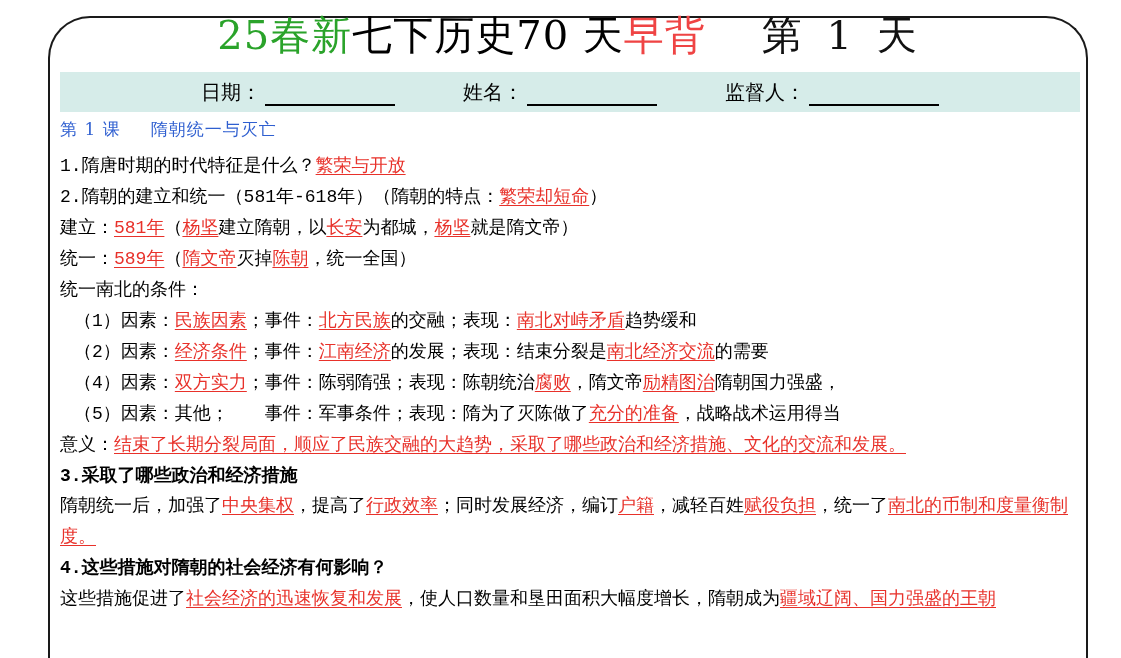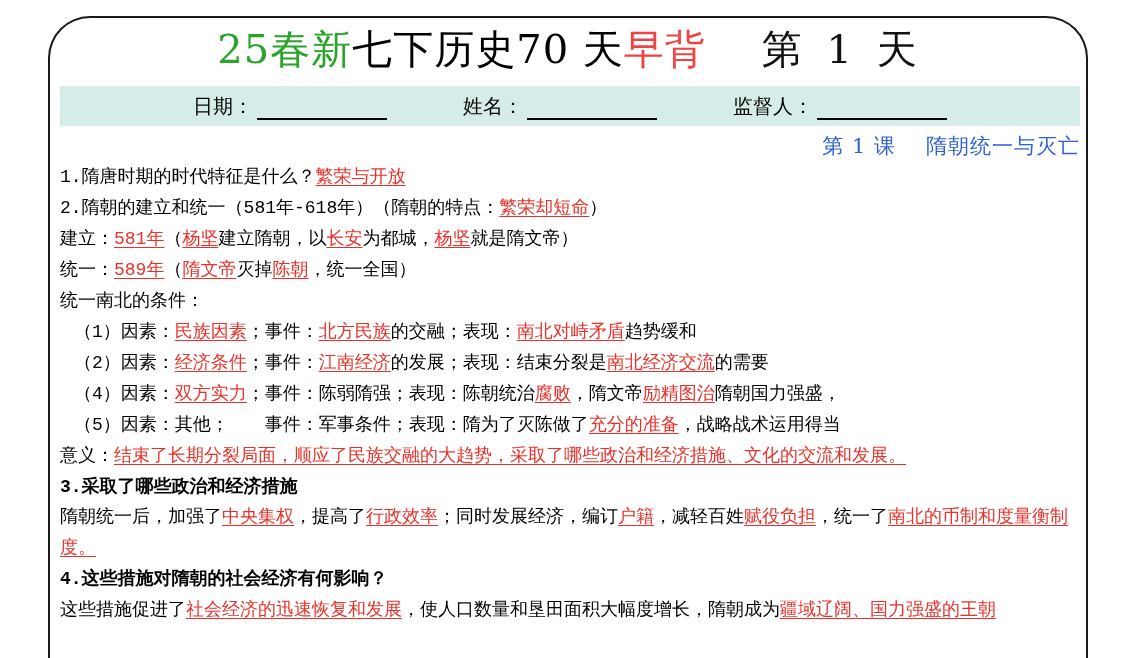--- a/index.html
+++ b/index.html
@@ -29,21 +29,21 @@
     height: 700px;
     border: 2px solid #1a1a1a;
     border-radius: 42px 42px 0 0;
     border-bottom: none;
     box-sizing: border-box;
     pointer-events: none;
   }
   .content {
     position: absolute;
     left: 60px;
-    top: 20px;
+    top: 6px;
     width: 1020px;
   }
   
   .title-row {
     display: flex;
     align-items: baseline;
     justify-content: center;
     white-space: nowrap;
     font-family: "DejaVu Serif", "Liberation Serif", serif;
     font-size: 40px;
@@ -59,46 +59,46 @@
   .title-day { font-size: 40px; letter-spacing: 6px; }
 
   
   .infobar {
     margin-top: 14px;
     background: #d6ece9;
     height: 40px;
     display: flex;
     align-items: center;
     justify-content: center;
-    gap: 16px;
+    gap: 8px;
     font-family: "DejaVu Serif", "Liberation Serif", serif;
     font-size: 20px;
   }
   .info-item {
     display: flex;
     align-items: flex-end;
     margin: 0 30px;
   }
   .info-label { white-space: nowrap; }
   .blank-line {
     display: inline-block;
     width: 130px;
     border-bottom: 2px solid #000;
     height: 15px;
     margin-left: 4px;
   }
 
   
   .lesson {
-    text-align: right;
+    text-align: left;
     color: #2f5fd0;
     font-family: "DejaVu Serif", "Liberation Serif", serif;
-    font-size: 21px;
+    font-size: 17px;
     margin-top: 6px;
-    margin-bottom: 2px;
+    margin-bottom: 10px;
     letter-spacing: 1px;
   }
   .lesson .sp { display: inline-block; width: 30px; }
 
   
   .body-text {
     font-family: Liberation Mono, monospace;
     font-size: 18px;
     line-height: 1.72;
     color: #000;

